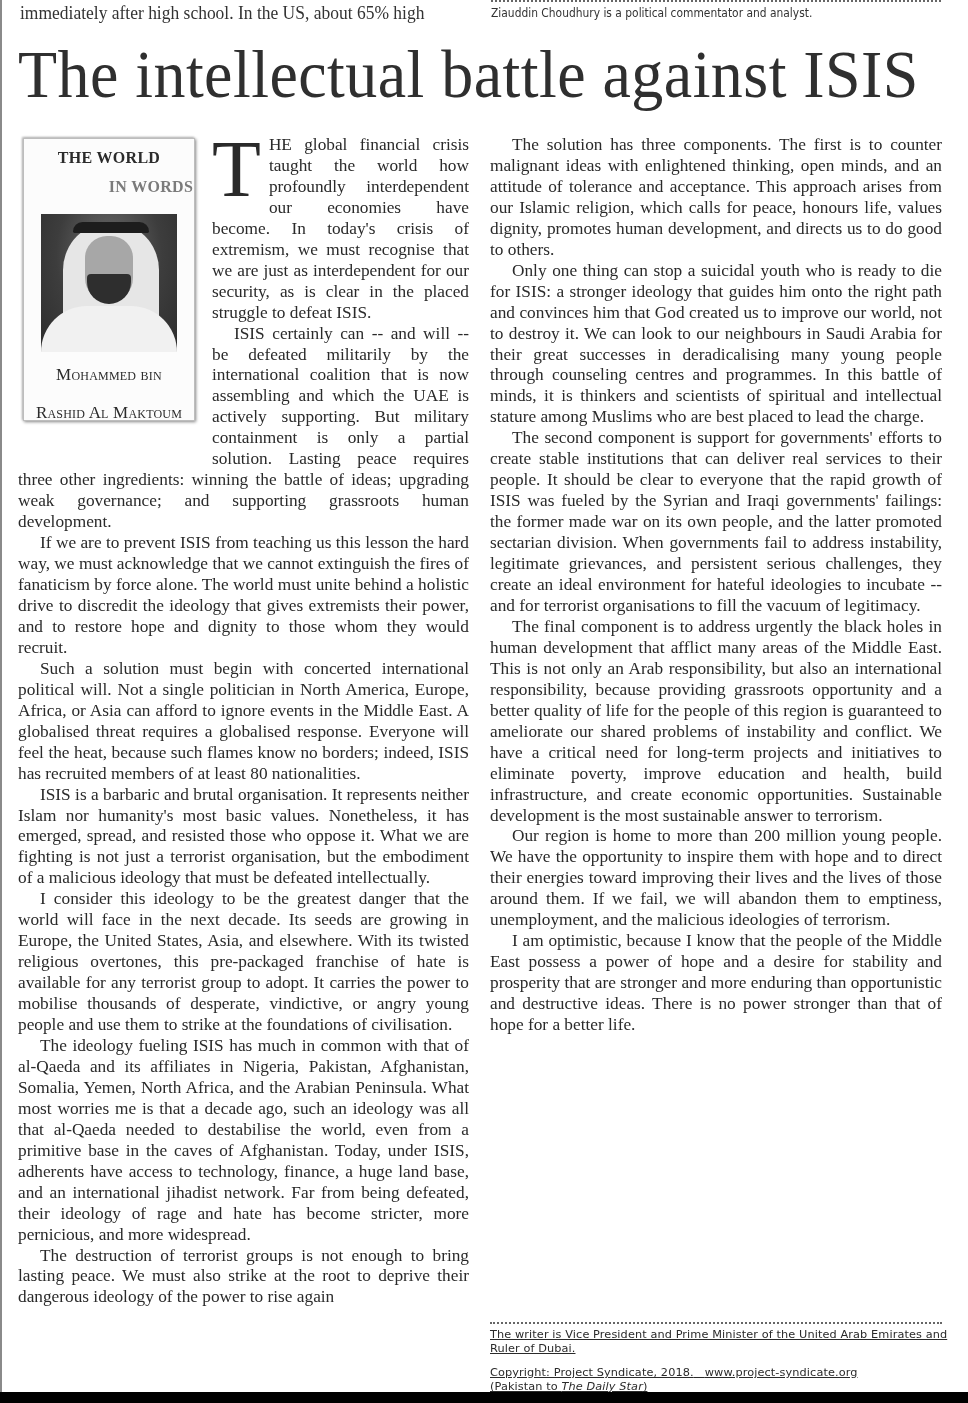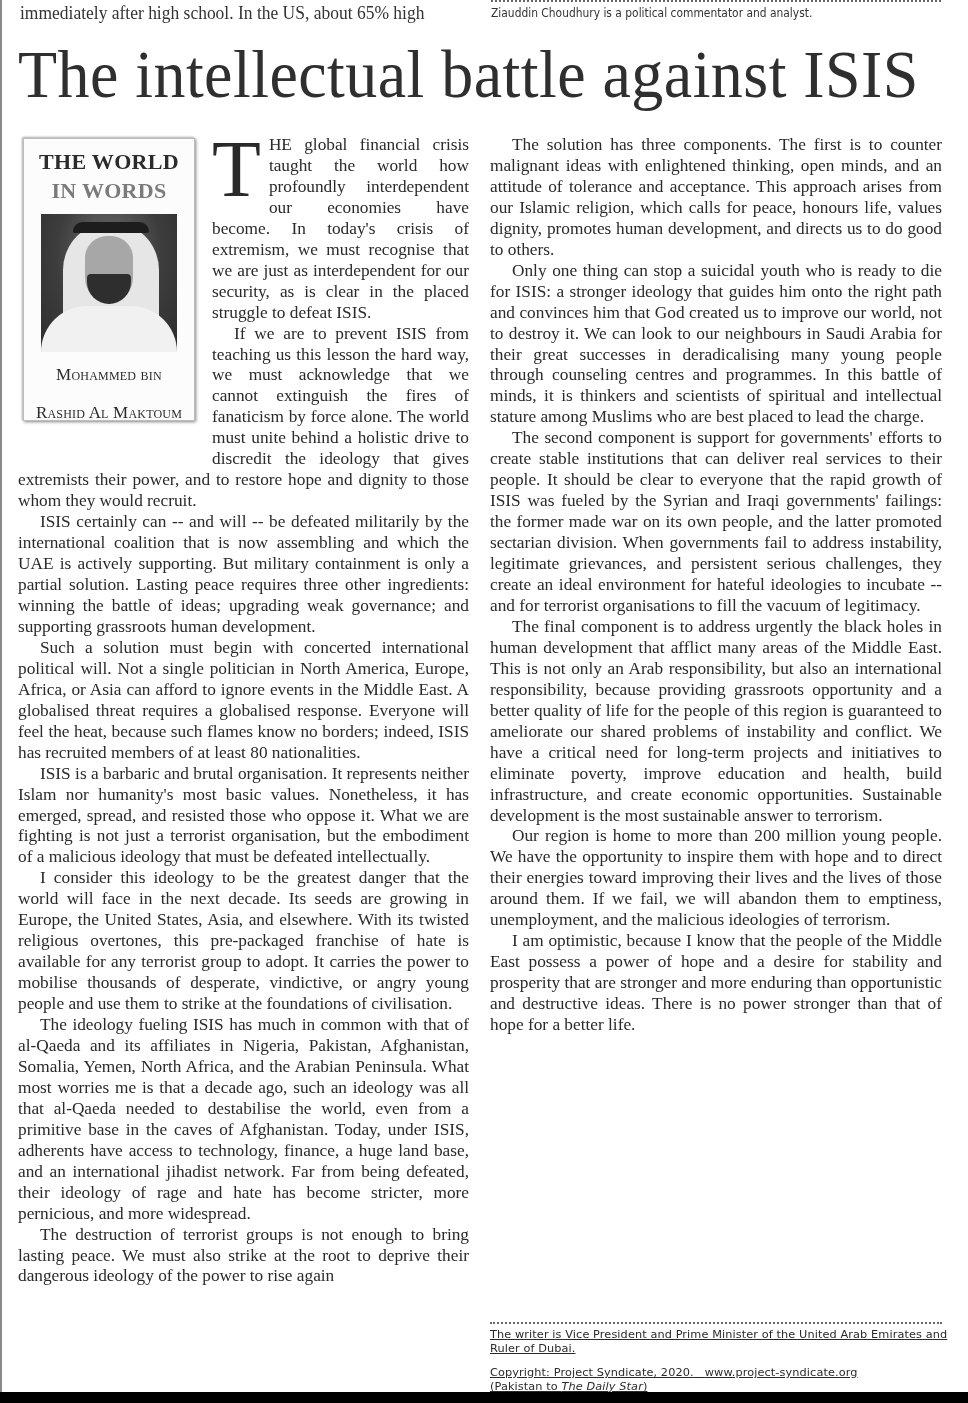--- a/index.html
+++ b/index.html
@@ -33,24 +33,24 @@
     letter-spacing: 0.5px;
   }
 
   .box {
     position: absolute; left: 23px; top: 138px; width: 170px; height: 281px;
     border: 1px solid #bdbdbd; background: #fcfcfc;
     box-shadow: 1px 1px 3px #888, -1px -1px 2px #bbb;
   }
   .box-t1, .box-t2 {
     position: absolute; left: 0; width: 170px; text-align: center;
-    font-size: 22px; font-weight: bold; letter-spacing: 0.3px;
+    font-size: 16px; font-weight: bold; letter-spacing: 0.3px;
   }
   .box-t1 { top: 10px; color: #2b2b2b; }
-  .box-t2 { top: 39px; color: #7b7b7b; }
+  .box-t2 { top: 39px; color: #7b7b7b; padding-left: 42px; }
   .photo {
     position: absolute; left: 17px; top: 75px; width: 136px; height: 138px;
     background: radial-gradient(ellipse at 50% 30%, #6f6f6f 0%, #3d3d3d 55%, #2c2c2c 100%);
     overflow: hidden;
   }
   .photo .gutra {
     position: absolute; left: 22px; top: 8px; width: 96px; height: 120px;
     background: #e6e6e6; border-radius: 48px 48px 10px 10px;
   }
   .photo .band {
@@ -123,38 +123,38 @@
     <div class="beard"></div>
     <div class="robe"></div>
   </div>
   <div class="box-n1">Mohammed bin</div>
   <div class="box-n2">Rashid Al Maktoum</div>
 </div>
 
 <div class="col col-left">
   <div class="float-spacer"></div>
   <p><span class="dropcap">T</span><span>HE global financial crisis taught the world how profoundly interdependent our economies have become. In today's crisis of extremism, we must recognise that we are just as interdependent for our security, as is clear in the placed struggle to defeat ISIS.</span></p>
+  <p class="ind">ISIS certainly can -- and will -- be defeated militarily by the international coalition that is now assembling and which the UAE is actively supporting. But military containment is only a partial solution. Lasting peace requires three other ingredients: winning the battle of ideas; upgrading weak governance; and supporting grassroots human development.</p>
   <p class="ind">If we are to prevent ISIS from teaching us this lesson the hard way, we must acknowledge that we cannot extinguish the fires of fanaticism by force alone. The world must unite behind a holistic drive to discredit the ideology that gives extremists their power, and to restore hope and dignity to those whom they would recruit.</p>
-  <p class="ind">ISIS certainly can -- and will -- be defeated militarily by the international coalition that is now assembling and which the UAE is actively supporting. But military containment is only a partial solution. Lasting peace requires three other ingredients: winning the battle of ideas; upgrading weak governance; and supporting grassroots human development.</p>
   <p class="ind">Such a solution must begin with concerted international political will. Not a single politician in North America, Europe, Africa, or Asia can afford to ignore events in the Middle East. A globalised threat requires a globalised response. Everyone will feel the heat, because such flames know no borders; indeed, ISIS has recruited members of at least 80 nationalities.</p>
   <p class="ind">ISIS is a barbaric and brutal organisation. It represents neither Islam nor humanity's most basic values. Nonetheless, it has emerged, spread, and resisted those who oppose it. What we are fighting is not just a terrorist organisation, but the embodiment of a malicious ideology that must be defeated intellectually.</p>
   <p class="ind">I consider this ideology to be the greatest danger that the world will face in the next decade. Its seeds are growing in Europe, the United States, Asia, and elsewhere. With its twisted religious overtones, this pre-packaged franchise of hate is available for any terrorist group to adopt. It carries the power to mobilise thousands of desperate, vindictive, or angry young people and use them to strike at the foundations of civilisation.</p>
   <p class="ind">The ideology fueling ISIS has much in common with that of al-Qaeda and its affiliates in Nigeria, Pakistan, Afghanistan, Somalia, Yemen, North Africa, and the Arabian Peninsula. What most worries me is that a decade ago, such an ideology was all that al-Qaeda needed to destabilise the world, even from a primitive base in the caves of Afghanistan. Today, under ISIS, adherents have access to technology, finance, a huge land base, and an international jihadist network. Far from being defeated, their ideology of rage and hate has become stricter, more pernicious, and more widespread.</p>
   <p class="ind">The destruction of terrorist groups is not enough to bring lasting peace. We must also strike at the root to deprive their dangerous ideology of the power to rise again</p>
 </div>
 
 <div class="col col-right">
   <p class="ind">The solution has three components. The first is to counter malignant ideas with enlightened thinking, open minds, and an attitude of tolerance and acceptance. This approach arises from our Islamic religion, which calls for peace, honours life, values dignity, promotes human development, and directs us to do good to others.</p>
   <p class="ind">Only one thing can stop a suicidal youth who is ready to die for ISIS: a stronger ideology that guides him onto the right path and convinces him that God created us to improve our world, not to destroy it. We can look to our neighbours in Saudi Arabia for their great successes in deradicalising many young people through counseling centres and programmes. In this battle of minds, it is thinkers and scientists of spiritual and intellectual stature among Muslims who are best placed to lead the charge.</p>
   <p class="ind">The second component is support for governments' efforts to create stable institutions that can deliver real services to their people. It should be clear to everyone that the rapid growth of ISIS was fueled by the Syrian and Iraqi governments' failings: the former made war on its own people, and the latter promoted sectarian division. When governments fail to address instability, legitimate grievances, and persistent serious challenges, they create an ideal environment for hateful ideologies to incubate -- and for terrorist organisations to fill the vacuum of legitimacy.</p>
   <p class="ind">The final component is to address urgently the black holes in human development that afflict many areas of the Middle East. This is not only an Arab responsibility, but also an international responsibility, because providing grassroots opportunity and a better quality of life for the people of this region is guaranteed to ameliorate our shared problems of instability and conflict. We have a critical need for long-term projects and initiatives to eliminate poverty, improve education and health, build infrastructure, and create economic opportunities. Sustainable development is the most sustainable answer to terrorism.</p>
   <p class="ind">Our region is home to more than 200 million young people. We have the opportunity to inspire them with hope and to direct their energies toward improving their lives and the lives of those around them. If we fail, we will abandon them to emptiness, unemployment, and the malicious ideologies of terrorism.</p>
   <p class="ind">I am optimistic, because I know that the people of the Middle East possess a power of hope and a desire for stability and prosperity that are stronger and more enduring than opportunistic and destructive ideas. There is no power stronger than that of hope for a better life.</p>
 </div>
 
 <div class="footnote-rule"></div>
 <div class="footnote fn1">The writer is Vice President and Prime Minister of the United Arab Emirates and Ruler of Dubai.</div>
 <div class="footnote fn2">
-  <span>Copyright: Project Syndicate, 2020.</span>&nbsp;&nbsp;&nbsp;<span>www.project-syndicate.org</span><br>
+  <span>Copyright: Project Syndicate, 2018.</span>&nbsp;&nbsp;&nbsp;<span>www.project-syndicate.org</span><br>
   <span>(Pakistan to </span><i>The Daily Star</i><span>)</span>
 </div>
 
 <div class="bottom-bar"></div>
 
 </body></html>

